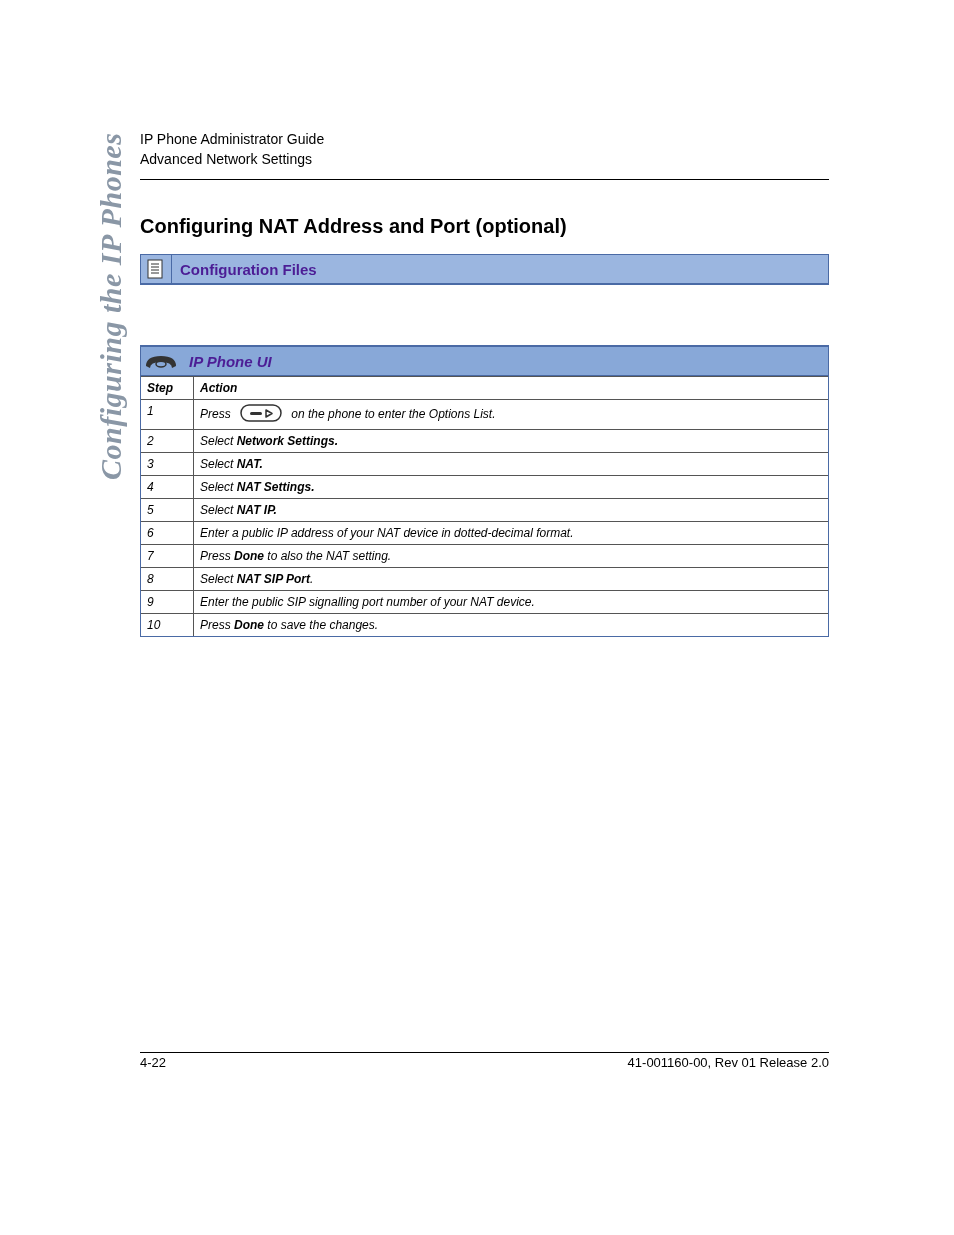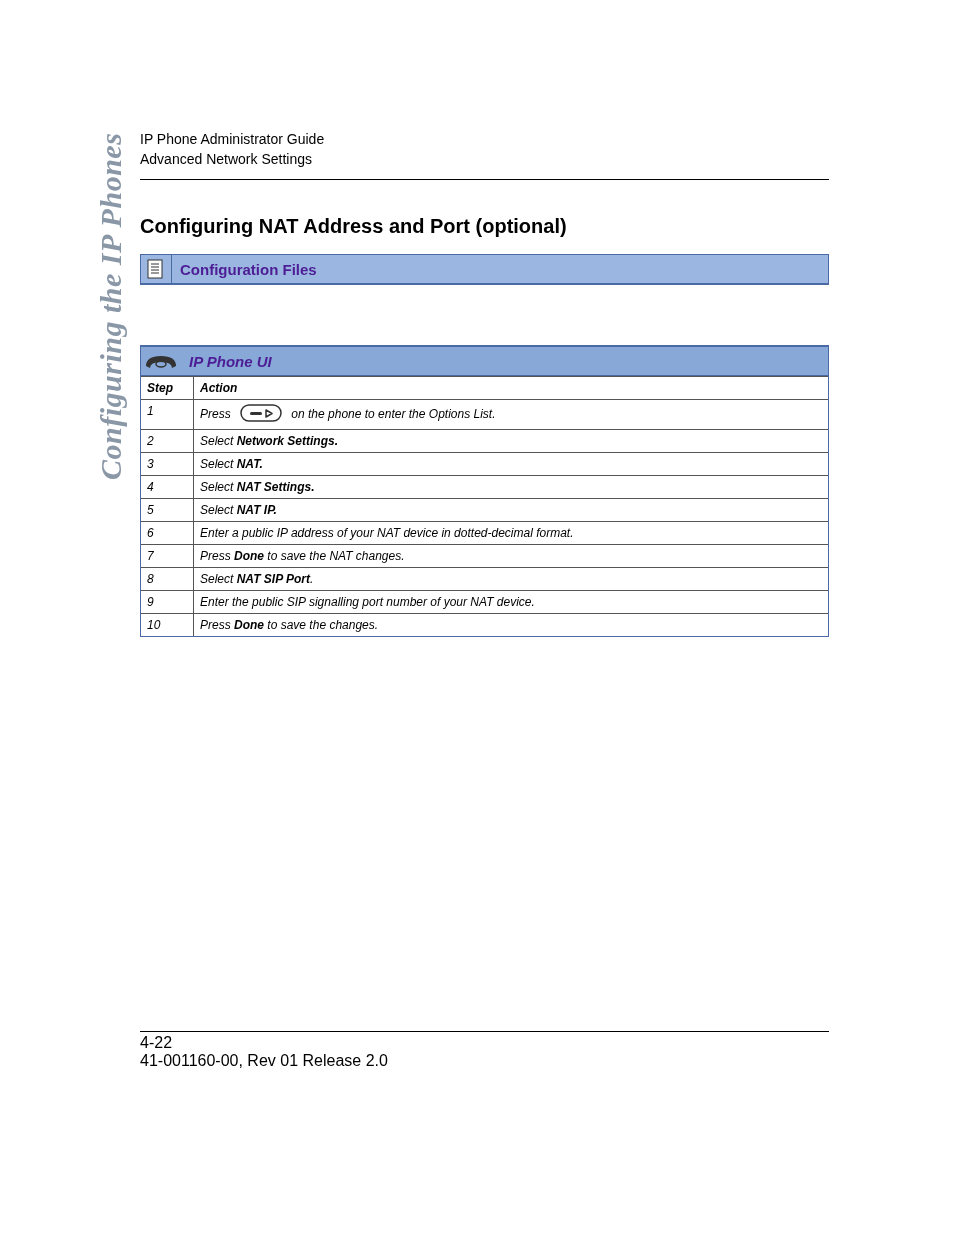--- a/index.html
+++ b/index.html
@@ -141,22 +141,21 @@
     bottom: 165px;
   }
   .footer-rule {
     border: none;
     border-top: 1.5px solid #000;
     margin: 0 0 2px 0;
   }
   .footer-row {
     display: flex;
     justify-content: space-between;
-    font-size: 16px;
-    flex-direction: column;
+    font-size: 13px;
   }
 </style>
 </head>
 <body>
 
 <div class="page">
 
   <div class="side-label">Configuring the IP Phones</div>
 
   <div class="header-block">
@@ -224,21 +223,21 @@
           <tr>
             <td class="step-col">5</td>
             <td><span>Select </span><span class="bold">NAT IP.</span></td>
           </tr>
           <tr>
             <td class="step-col">6</td>
             <td><span>Enter a public IP address of your NAT device in dotted-decimal format.</span></td>
           </tr>
           <tr>
             <td class="step-col">7</td>
-            <td><span>Press </span><span class="bold">Done</span><span> to save the NAT changes.</span></td>
+            <td><span>Press </span><span class="bold">Done</span><span> to also the NAT setting.</span></td>
           </tr>
           <tr>
             <td class="step-col">8</td>
             <td><span>Select </span><span class="bold">NAT SIP Port</span><span>.</span></td>
           </tr>
           <tr>
             <td class="step-col">9</td>
             <td><span>Enter the public SIP signalling port number of your NAT device.</span></td>
           </tr>
           <tr>

